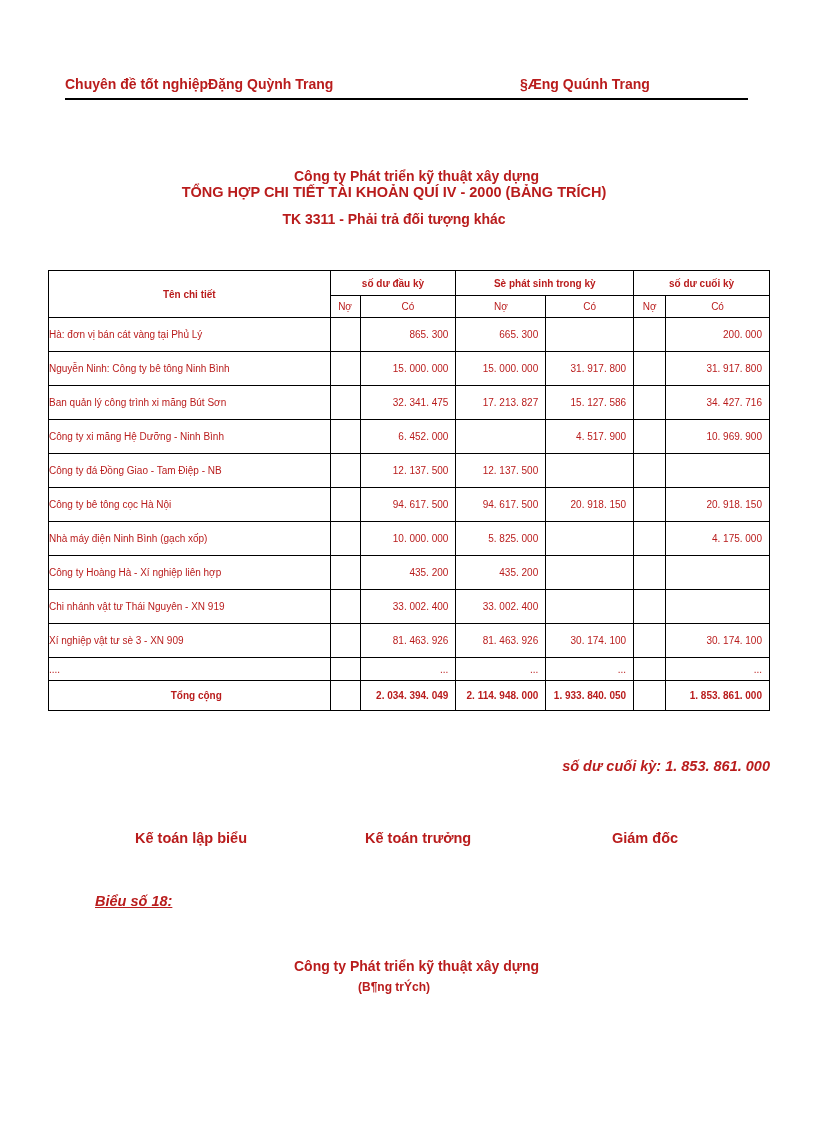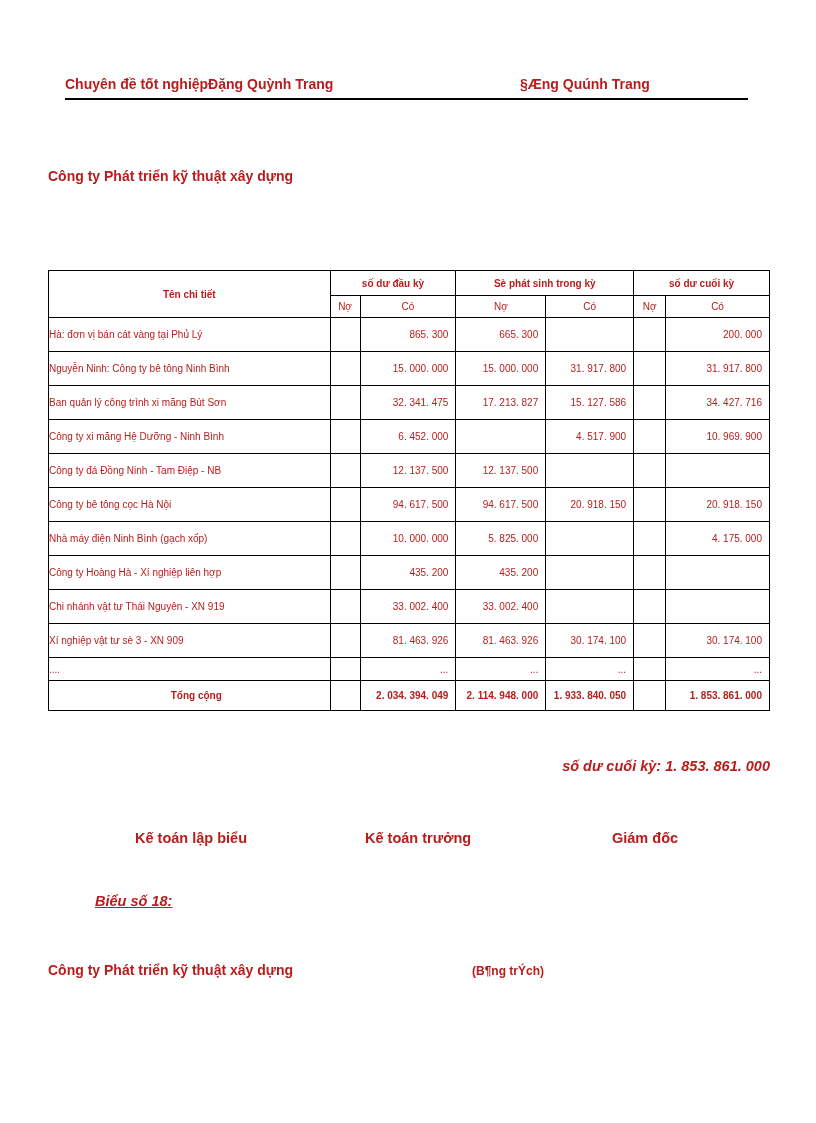--- a/index.html
+++ b/index.html
@@ -27,24 +27,25 @@
   }
   .doc-header .header-right {
     position: absolute;
     left: 455px;
     top: 0;
   }
 
   
   .section-head {
     position: absolute;
-    left: 48px;
+    left: 65px;
     right: 48px;
     display: flex;
-    align-items: flex-end;
+    align-items: center;
+    flex-direction: column;
   }
   .company {
     font-size: 14px;
     font-weight: bold;
     white-space: nowrap;
     flex: 0 0 auto;
   }
   .title-block {
     flex: 1 1 auto;
     text-align: center;
@@ -132,20 +133,24 @@
 
 <div class="page">
 
   <div class="doc-header">
     <span class="header-left">Chuyên đề tốt nghiệpĐặng Quỳnh Trang</span>
     <span class="header-right">§Æng Quúnh Trang</span>
   </div>
 
   <div class="section-head" style="top:168px;">
     <div class="company">Công ty Phát triển kỹ thuật xây dựng</div>
+    <div class="title-block">
+      <div class="report-title">TỔNG HỢP CHI TIẾT TÀI KHOẢN  QUÍ IV - 2000 (BẢNG TRÍCH)</div>
+      <div class="report-subtitle">TK 3311 - Phải trả đối tượng khác</div>
+    </div>
   </div>
 
   <table class="detail-table">
     <colgroup>
       <col style="width:282px">
       <col style="width:30px">
       <col style="width:96px">
       <col style="width:90px">
       <col style="width:88px">
       <col style="width:32px">
@@ -198,21 +203,21 @@
         <tr>
           <td class="col-name">Công ty xi măng Hệ Dưỡng - Ninh Bình</td>
           <td class="col-num"></td>
           <td class="col-num">6. 452. 000</td>
           <td class="col-num"></td>
           <td class="col-num">4. 517. 900</td>
           <td class="col-num"></td>
           <td class="col-num">10. 969. 900</td>
         </tr>
         <tr>
-          <td class="col-name">Công ty đá Đồng Ninh - Tam Điệp - NB</td>
+          <td class="col-name">Công ty đá Đồng Giao - Tam Điệp - NB</td>
           <td class="col-num"></td>
           <td class="col-num">12. 137. 500</td>
           <td class="col-num">12. 137. 500</td>
           <td class="col-num"></td>
           <td class="col-num"></td>
           <td class="col-num"></td>
         </tr>
         <tr>
           <td class="col-name">Công ty bê tông cọc Hà Nội</td>
           <td class="col-num"></td>

